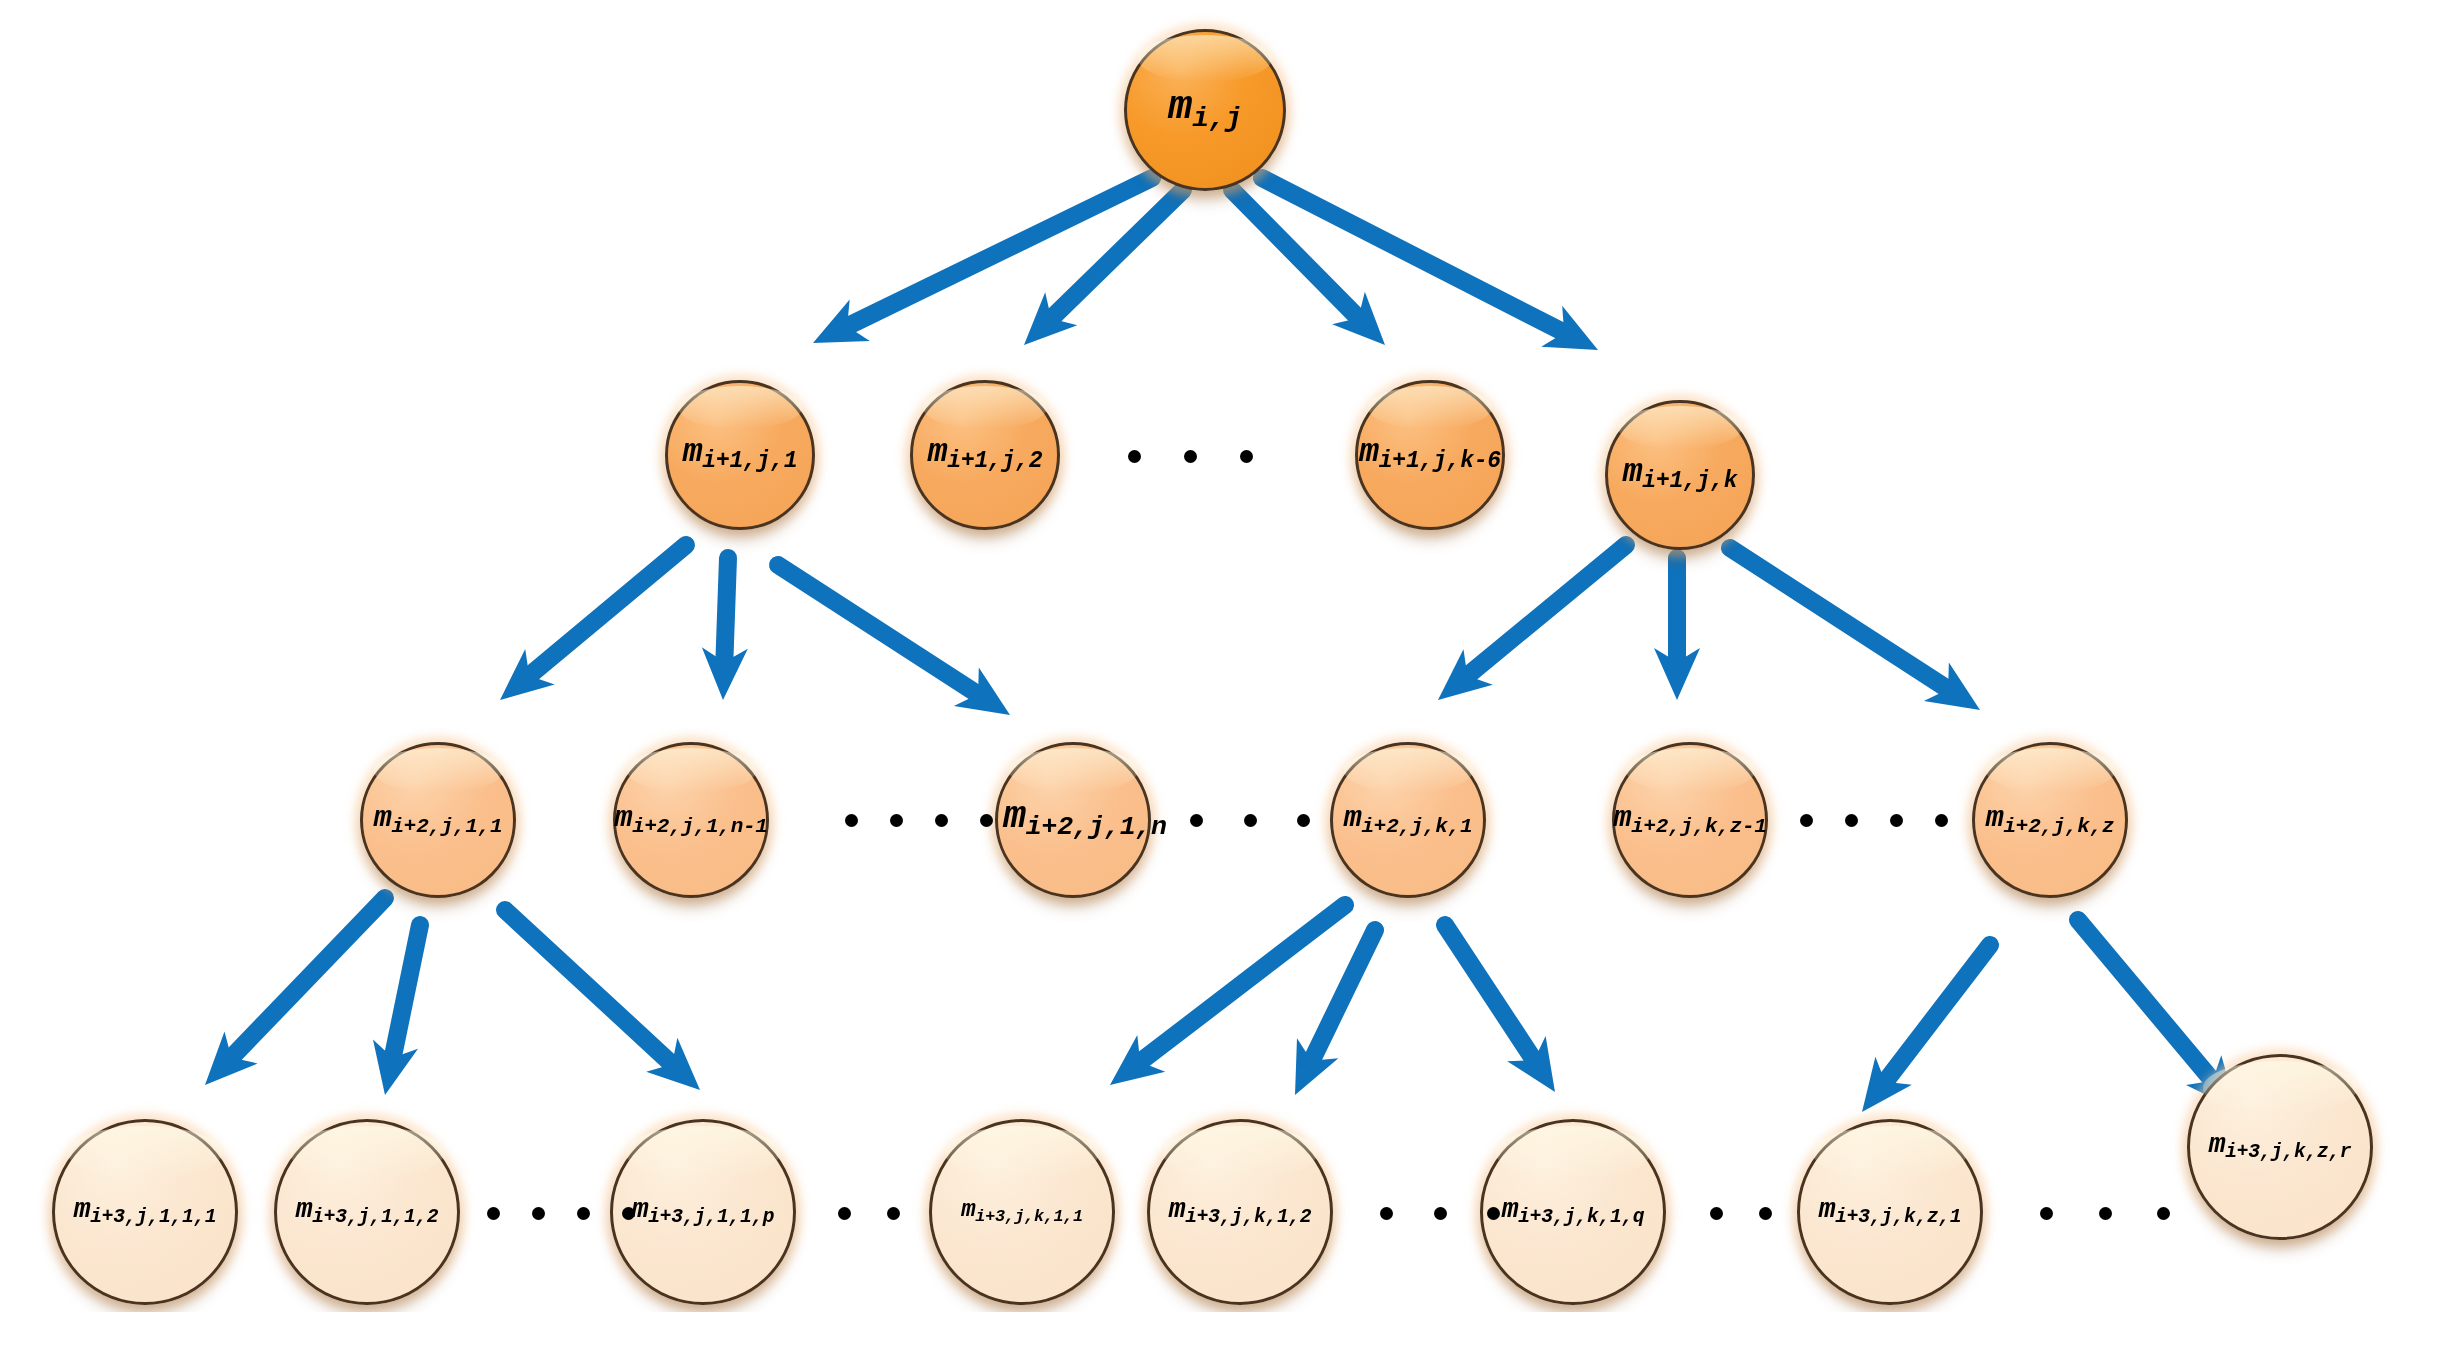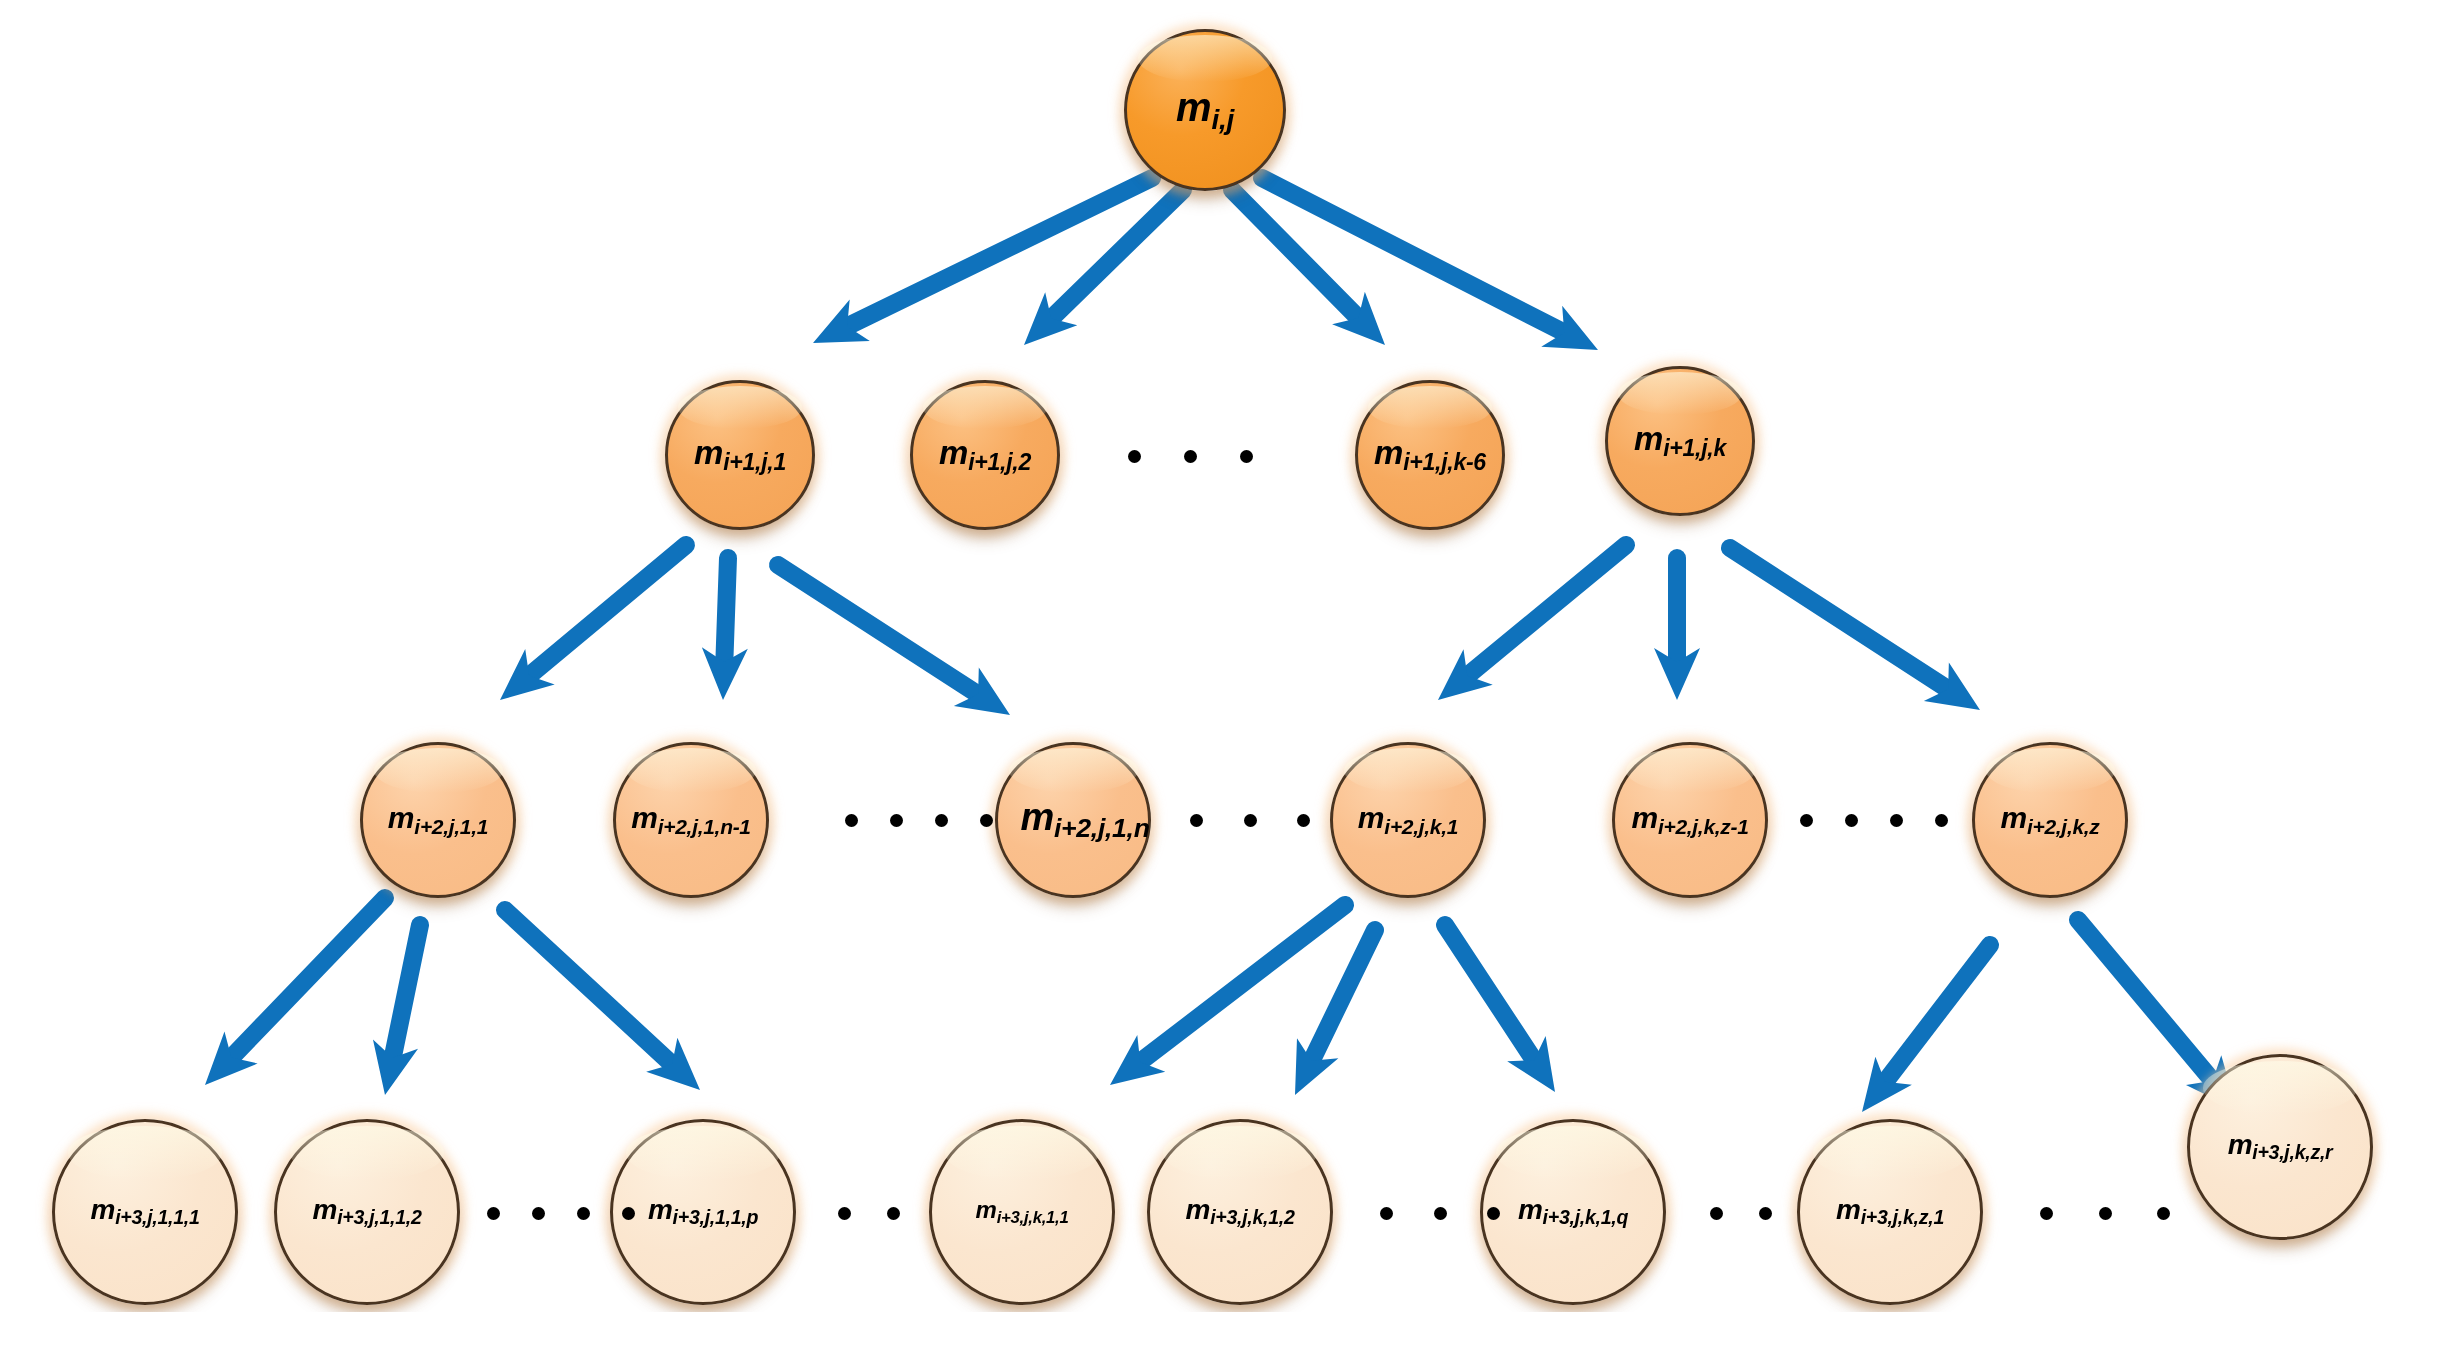--- a/index.html
+++ b/index.html
@@ -6,21 +6,21 @@
     margin: 0;
     padding: 0;
     background: #ffffff;
   }
   #canvas {
     position: relative;
     width: 2442px;
     height: 1312px;
     background: #ffffff;
     overflow: hidden;
-    font-family: Liberation Sans, sans-serif;
+    font-family: Liberation Mono, monospace;
   }
   #edge-layer {
     position: absolute;
     left: 0; top: 0;
     width: 2442px;
     height: 1371px;
     pointer-events: none;
   }
   .node {
     position: absolute;
@@ -175,21 +175,21 @@
       </div>
       <div class="node lvl1" style="left: 665px; top: 380px; width: 150px; height: 150px;">
         <div class="node-label" style="font-size: 33px;"><span class="base">m</span><span class="sub">i+1,j,1</span></div>
       </div>
       <div class="node lvl1" style="left: 910px; top: 380px; width: 150px; height: 150px;">
         <div class="node-label" style="font-size: 33px;"><span class="base">m</span><span class="sub">i+1,j,2</span></div>
       </div>
       <div class="node lvl1" style="left: 1355px; top: 380px; width: 150px; height: 150px;">
         <div class="node-label" style="font-size: 33px;"><span class="base">m</span><span class="sub">i+1,j,k-6</span></div>
       </div>
-      <div class="node lvl1" style="left: 1605px; top: 366px; width: 150px; height: 150px;">
+      <div class="node lvl1" style="left: 1605px; top: 400px; width: 150px; height: 150px;">
         <div class="node-label" style="font-size: 33px;"><span class="base">m</span><span class="sub">i+1,j,k</span></div>
       </div>
       <div class="node lvl2" style="left: 360px; top: 742px; width: 156px; height: 156px;">
         <div class="node-label" style="font-size: 30px;"><span class="base">m</span><span class="sub">i+2,j,1,1</span></div>
       </div>
       <div class="node lvl2" style="left: 613px; top: 742px; width: 156px; height: 156px; text-align: right;">
         <div class="node-label" style="font-size: 30px;"><span class="base">m</span><span class="sub">i+2,j,1,n-1</span></div>
       </div>
       <div class="node lvl2" style="left: 995px; top: 742px; width: 156px; height: 156px;">
         <div class="node-label" style="font-size: 38px; margin-left: 24px;"><span class="base">m</span><span class="sub">i+2,j,1,n</span></div>

